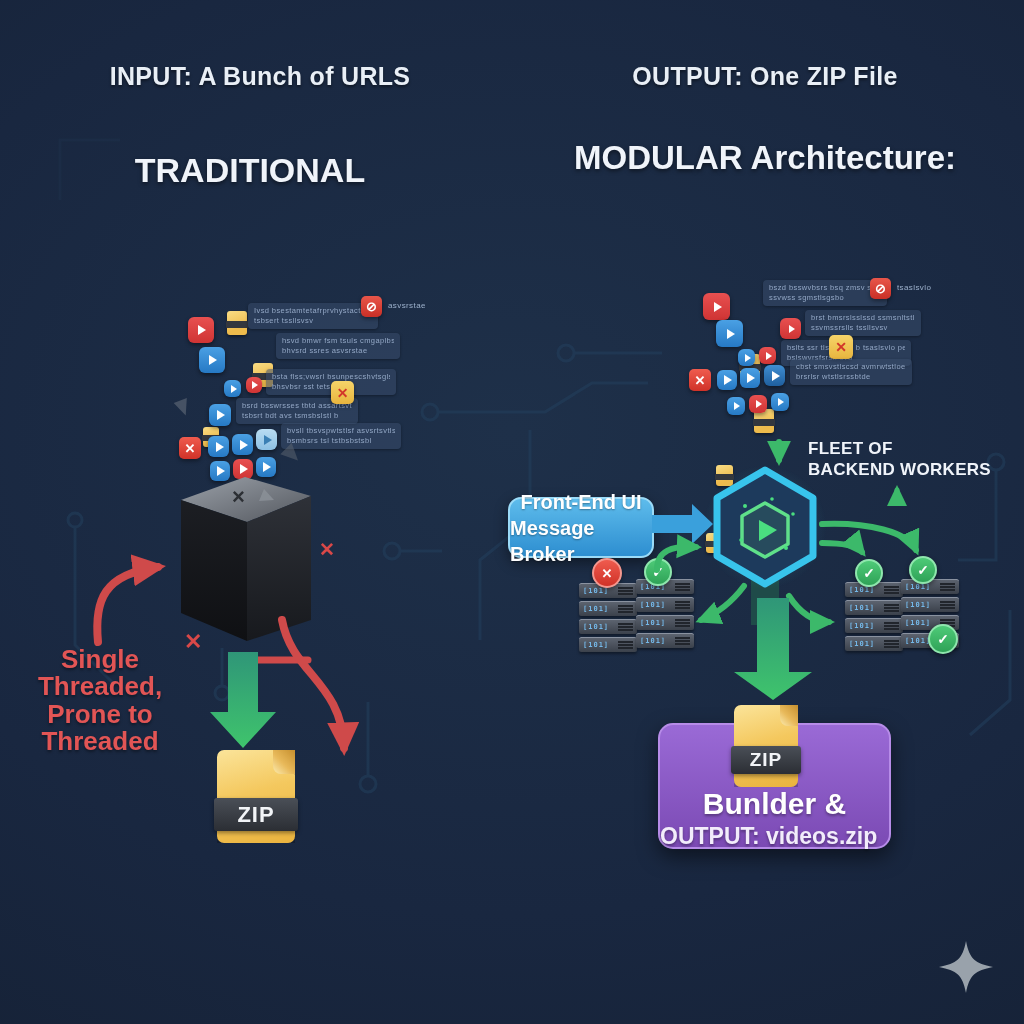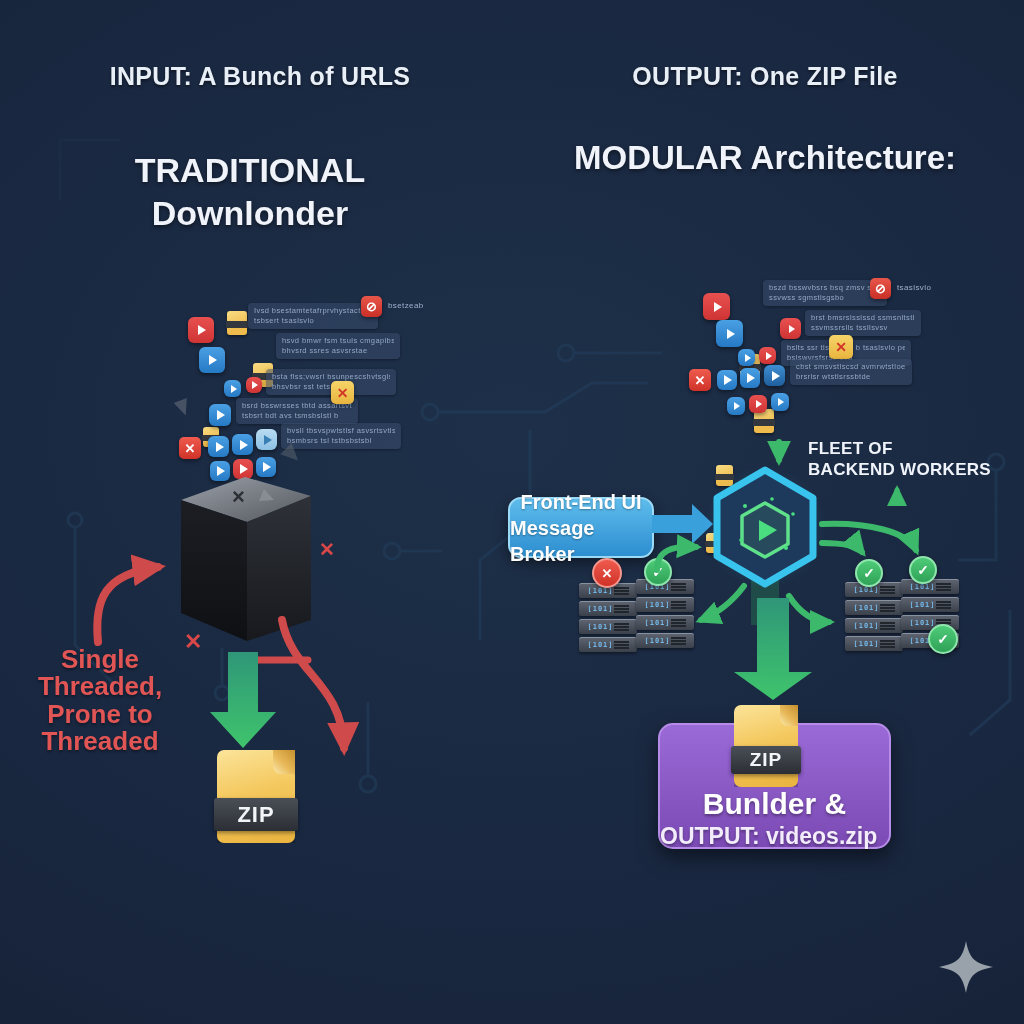--- a/index.html
+++ b/index.html
@@ -58,21 +58,21 @@
         box-shadow:0 8px 20px rgba(0,0,0,.5);}
   .bundler-box .l1{position:absolute;left:0;right:0;top:62px;text-align:center;color:#fff;font-weight:bold;font-size:30px;text-shadow:0 2px 3px rgba(0,0,0,.35);}
   .bundler-box .l2{position:absolute;left:0;right:0;top:98px;color:#f2ecfb;font-weight:bold;font-size:23px;text-shadow:0 2px 3px rgba(0,0,0,.35);}
   .banner{background:linear-gradient(#46b86c,#2e9751);border-radius:11px;display:flex;align-items:center;justify-content:center;
         box-shadow:inset 0 2px 0 rgba(255,255,255,.25), 0 6px 14px rgba(0,0,0,.45);}
   .banner span{color:#fff;font-weight:bold;font-size:27px;text-shadow:0 2px 3px rgba(0,0,0,.35);}
   
   .stack{display:flex;flex-direction:column;}
   .srv{width:50px;height:14px;margin-bottom:3px;background:linear-gradient(#5c московski636f,#3b414b);
        background:linear-gradient(#5c636f,#3b414b);border-radius:2.5px;border-top:1px solid #8a92a0;
-       display:flex;align-items:center;justify-content:center;padding:0 4px;box-shadow:0 2px 3px rgba(0,0,0,.4);}
+       display:flex;align-items:center;justify-content:space-between;padding:0 4px;box-shadow:0 2px 3px rgba(0,0,0,.4);}
   .srv .led{font-family:"DejaVu Sans Mono",monospace;font-weight:bold;font-size:7px;color:#74b8e8;letter-spacing:1px;}
   .srv .vents{width:15px;height:8px;background:repeating-linear-gradient(#21252c 0 1.6px, transparent 1.6px 3.2px);}
   .doodle{width:0;height:0;border-style:solid;opacity:.55;}
 </style>
 </head>
 <body>
 
 <div id="canvas">
 
   <svg width="1024" height="1024">
@@ -95,36 +95,35 @@
       <path d="M 1010,610 V 700 L 970,735"></path>
       <path d="M 120,140 H 60 V 200" opacity="0.35"></path>
     </g>
   </svg>
 
   <div class="abs kicker" style="left:70px;top:62px;width:380px;">INPUT: A Bunch of URLS</div>
   <div class="abs kicker" style="left:575px;top:62px;width:380px;">OUTPUT: One ZIP File</div>
 
   <div class="abs title" style="left:60px;top:125px;width:380px;font-size:34px;margin-top:24px;">
     <div>TRADITIONAL</div>
-    <div>Downlonder</div>
   </div>
   <div class="abs title" style="left:545px;top:137px;width:440px;font-size:33px;">
     <div>MODULAR Architecture:</div>
   </div>
 
   <div class="abs play red" style="left:188px;top:317px;width:26px;height:26px;">
       <span class="t"></span>
     </div>
   <div class="abs filey" style="left:227px;top:311px;width:20px;height:24px;"></div>
   <div class="abs chip" style="left:248px;top:303px;width:118px;">
     <span>Ivsd bsestamtetafrprvhystactlse.</span>
-    <span>tsbsert tsaslsvlo</span>
+    <span>tsbsert tssllsvsv</span>
   </div>
   <div class="abs badge err" style="left:361px;top:296px;width:21px;height:21px;">⊘</div>
-  <div class="abs loose-label" style="left:388px;top:301px;">bsetzeab</div>
+  <div class="abs loose-label" style="left:388px;top:301px;">asvsrstae</div>
 
   <div class="abs play blue" style="left:199px;top:347px;width:26px;height:26px;">
       <span class="t"></span>
     </div>
   <div class="abs filey" style="left:253px;top:339px;width:20px;height:24px;"></div>
   <div class="abs chip" style="left:276px;top:333px;width:112px;">
     <span>hsvd bmwr fsm tsuls cmgaplbsfse</span>
     <span>bhvsrd ssres asvsrstae</span>
   </div>
 

